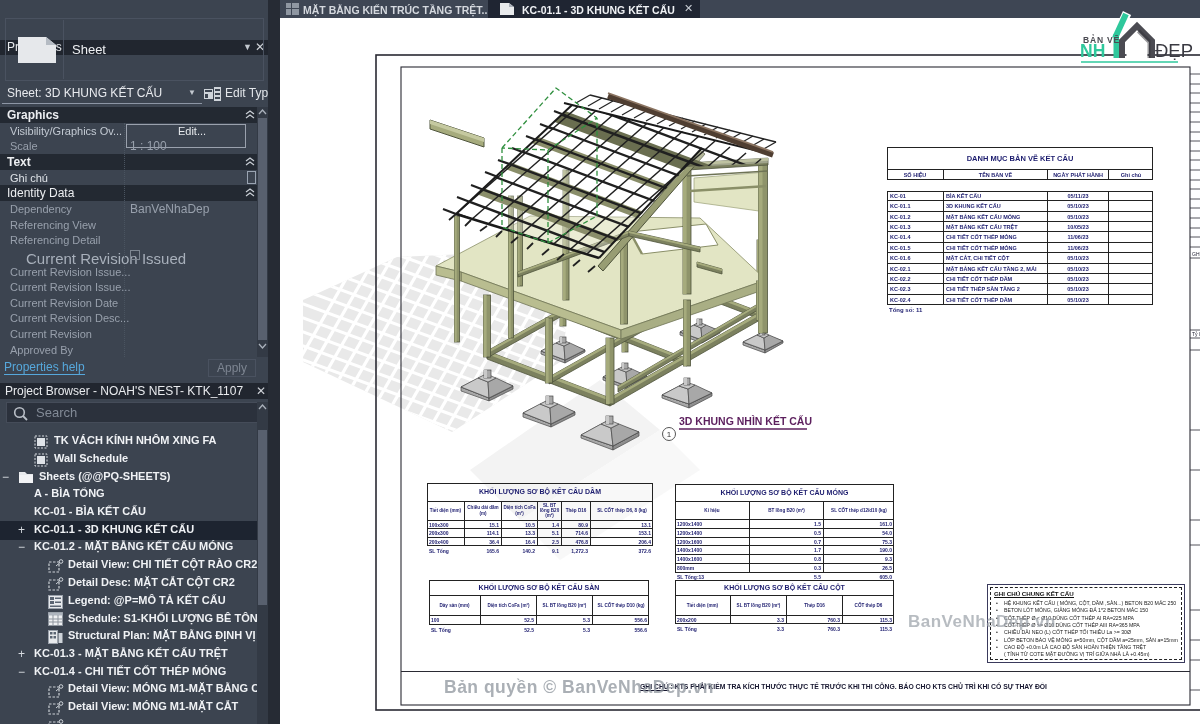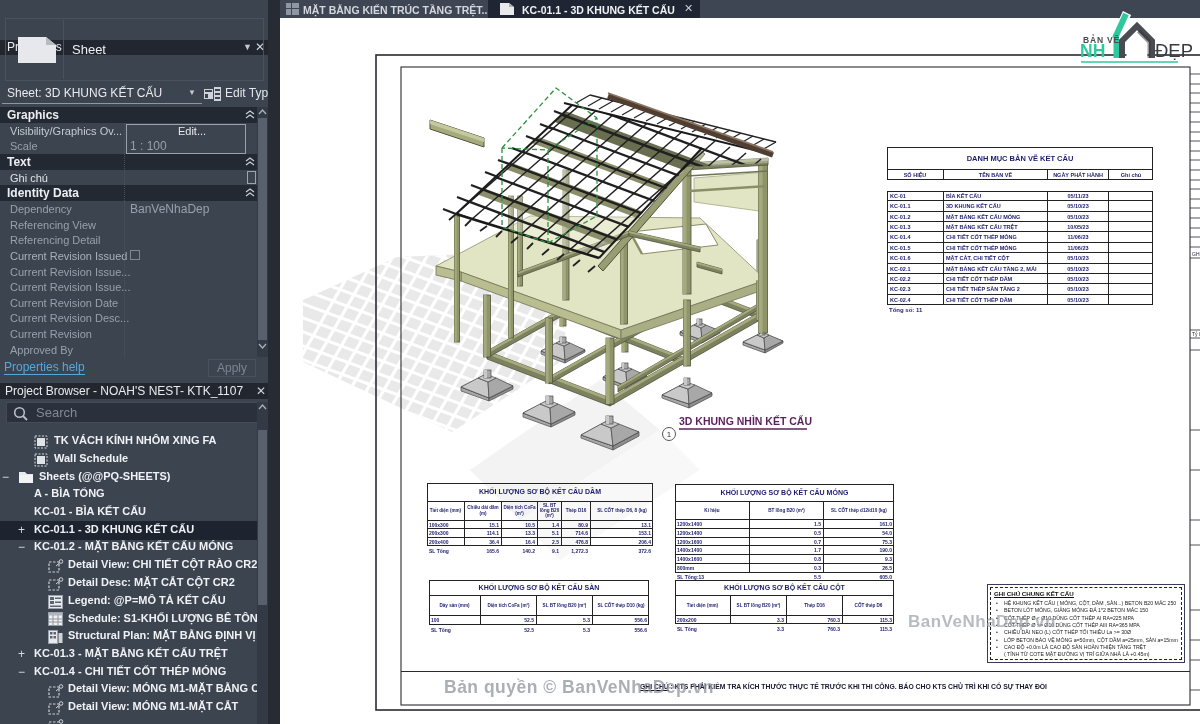--- a/index.html
+++ b/index.html
@@ -33,40 +33,40 @@
     <rect x="11" y="10" width="5" height="2" fill="#3c4450"></rect>
   </svg>
 <span class="abs" style="left:225px;top:86px;font-size:12px;color:#e3e6ea;">Edit Type</span>
 <div class="abs" style="left:2px;top:103px;width:200px;height:1px;background:#8d96a5;"></div>
 <div class="abs" style="left:0;top:107.0px;width:257px;height:15.7px;background:#232932;"></div>
 <span class="abs" style="left:7px;top:108.0px;font-size:12px;font-weight:bold;color:#eceef1;">Graphics</span>
 <svg class="abs" style="left:245px;top:110.0px;" width="10" height="10">
     <path d="M1 4 l4 -3 l4 3 M1 8 l4 -3 l4 3" stroke="#c9ced5" stroke-width="1.2" fill="none"></path>
   </svg>
 <span class="abs" style="left:10px;top:124.7px;font-size:11px;color:#c3cad3;white-space:nowrap;text-align:center;">Visibility/Graphics Ov...</span>
-<div class="abs" style="left:126px;top:123.7px;width:120px;height:30px;border:1px solid #9aa1ad;color:#e6e9ec;font-size:11px;text-align:center;line-height:12px;padding-left:12px;">Edit...</div>
+<div class="abs" style="left:126px;top:123.7px;width:120px;height:24px;border:1px solid #9aa1ad;color:#e6e9ec;font-size:11px;text-align:center;line-height:12px;padding-left:12px;">Edit...</div>
 <span class="abs" style="left:10px;top:140.3px;font-size:11px;color:#98a0ac;white-space:nowrap;">Scale</span>
 <span class="abs" style="left:130px;top:139.3px;font-size:12px;color:#98a0ac;">1 : 100</span>
 <div class="abs" style="left:0;top:154.0px;width:257px;height:15.7px;background:#232932;"></div>
 <span class="abs" style="left:7px;top:155.0px;font-size:12px;font-weight:bold;color:#eceef1;">Text</span>
 <svg class="abs" style="left:245px;top:157.0px;" width="10" height="10">
     <path d="M1 4 l4 -3 l4 3 M1 8 l4 -3 l4 3" stroke="#c9ced5" stroke-width="1.2" fill="none"></path>
   </svg>
 <span class="abs" style="left:10px;top:171.6px;font-size:11px;color:#dfe3e8;white-space:nowrap;">Ghi chú</span>
 <div class="abs" style="left:247px;top:170.6px;width:9px;height:13px;border:1px solid #9aa4b2;"></div>
 <div class="abs" style="left:0;top:185.3px;width:257px;height:15.7px;background:#232932;"></div>
-<span class="abs" style="left:7px;top:186.3px;font-size:12px;font-weight:bold;color:#eceef1;">Identity Data</span>
+<span class="abs" style="left:7px;top:186.3px;font-size:12px;font-weight:normal;color:#eceef1;">Identity Data</span>
 <svg class="abs" style="left:245px;top:188.3px;" width="10" height="10">
     <path d="M1 4 l4 -3 l4 3 M1 8 l4 -3 l4 3" stroke="#c9ced5" stroke-width="1.2" fill="none"></path>
   </svg>
 <span class="abs" style="left:10px;top:202.9px;font-size:11px;color:#98a0ac;white-space:nowrap;">Dependency</span>
 <span class="abs" style="left:130px;top:201.9px;font-size:12px;color:#98a0ac;">BanVeNhaDep</span>
 <span class="abs" style="left:10px;top:218.6px;font-size:11px;color:#98a0ac;white-space:nowrap;">Referencing View</span>
 <span class="abs" style="left:10px;top:234.2px;font-size:11px;color:#98a0ac;white-space:nowrap;">Referencing Detail</span>
-<span class="abs" style="left:10px;top:249.9px;font-size:11px;color:#a8b0bb;white-space:nowrap;">Current Revision Issued</span>
+<span class="abs" style="left:26px;top:249.9px;font-size:15px;color:#a8b0bb;white-space:nowrap;">Current Revision Issued</span>
 <div class="abs" style="left:130px;top:249.9px;width:10px;height:10px;border:1px solid #7e8792;"></div>
 <span class="abs" style="left:10px;top:265.5px;font-size:11px;color:#98a0ac;white-space:nowrap;">Current Revision Issue...</span>
 <span class="abs" style="left:10px;top:281.2px;font-size:11px;color:#98a0ac;white-space:nowrap;">Current Revision Issue...</span>
 <span class="abs" style="left:10px;top:296.8px;font-size:11px;color:#98a0ac;white-space:nowrap;">Current Revision Date</span>
 <span class="abs" style="left:10px;top:312.4px;font-size:11px;color:#98a0ac;white-space:nowrap;">Current Revision Desc...</span>
 <span class="abs" style="left:10px;top:328.1px;font-size:11px;color:#98a0ac;white-space:nowrap;">Current Revision</span>
 <span class="abs" style="left:10px;top:343.7px;font-size:11px;color:#98a0ac;white-space:nowrap;">Approved By</span>
 <div class="abs" style="left:124px;top:123px;width:1px;height:234px;border-left:1px dotted #4a5460;"></div>
 <div class="abs" style="left:257px;top:107px;width:11px;height:250px;background:#333a45;"></div>
 <svg class="abs" style="left:258px;top:108px;" width="9" height="8">

